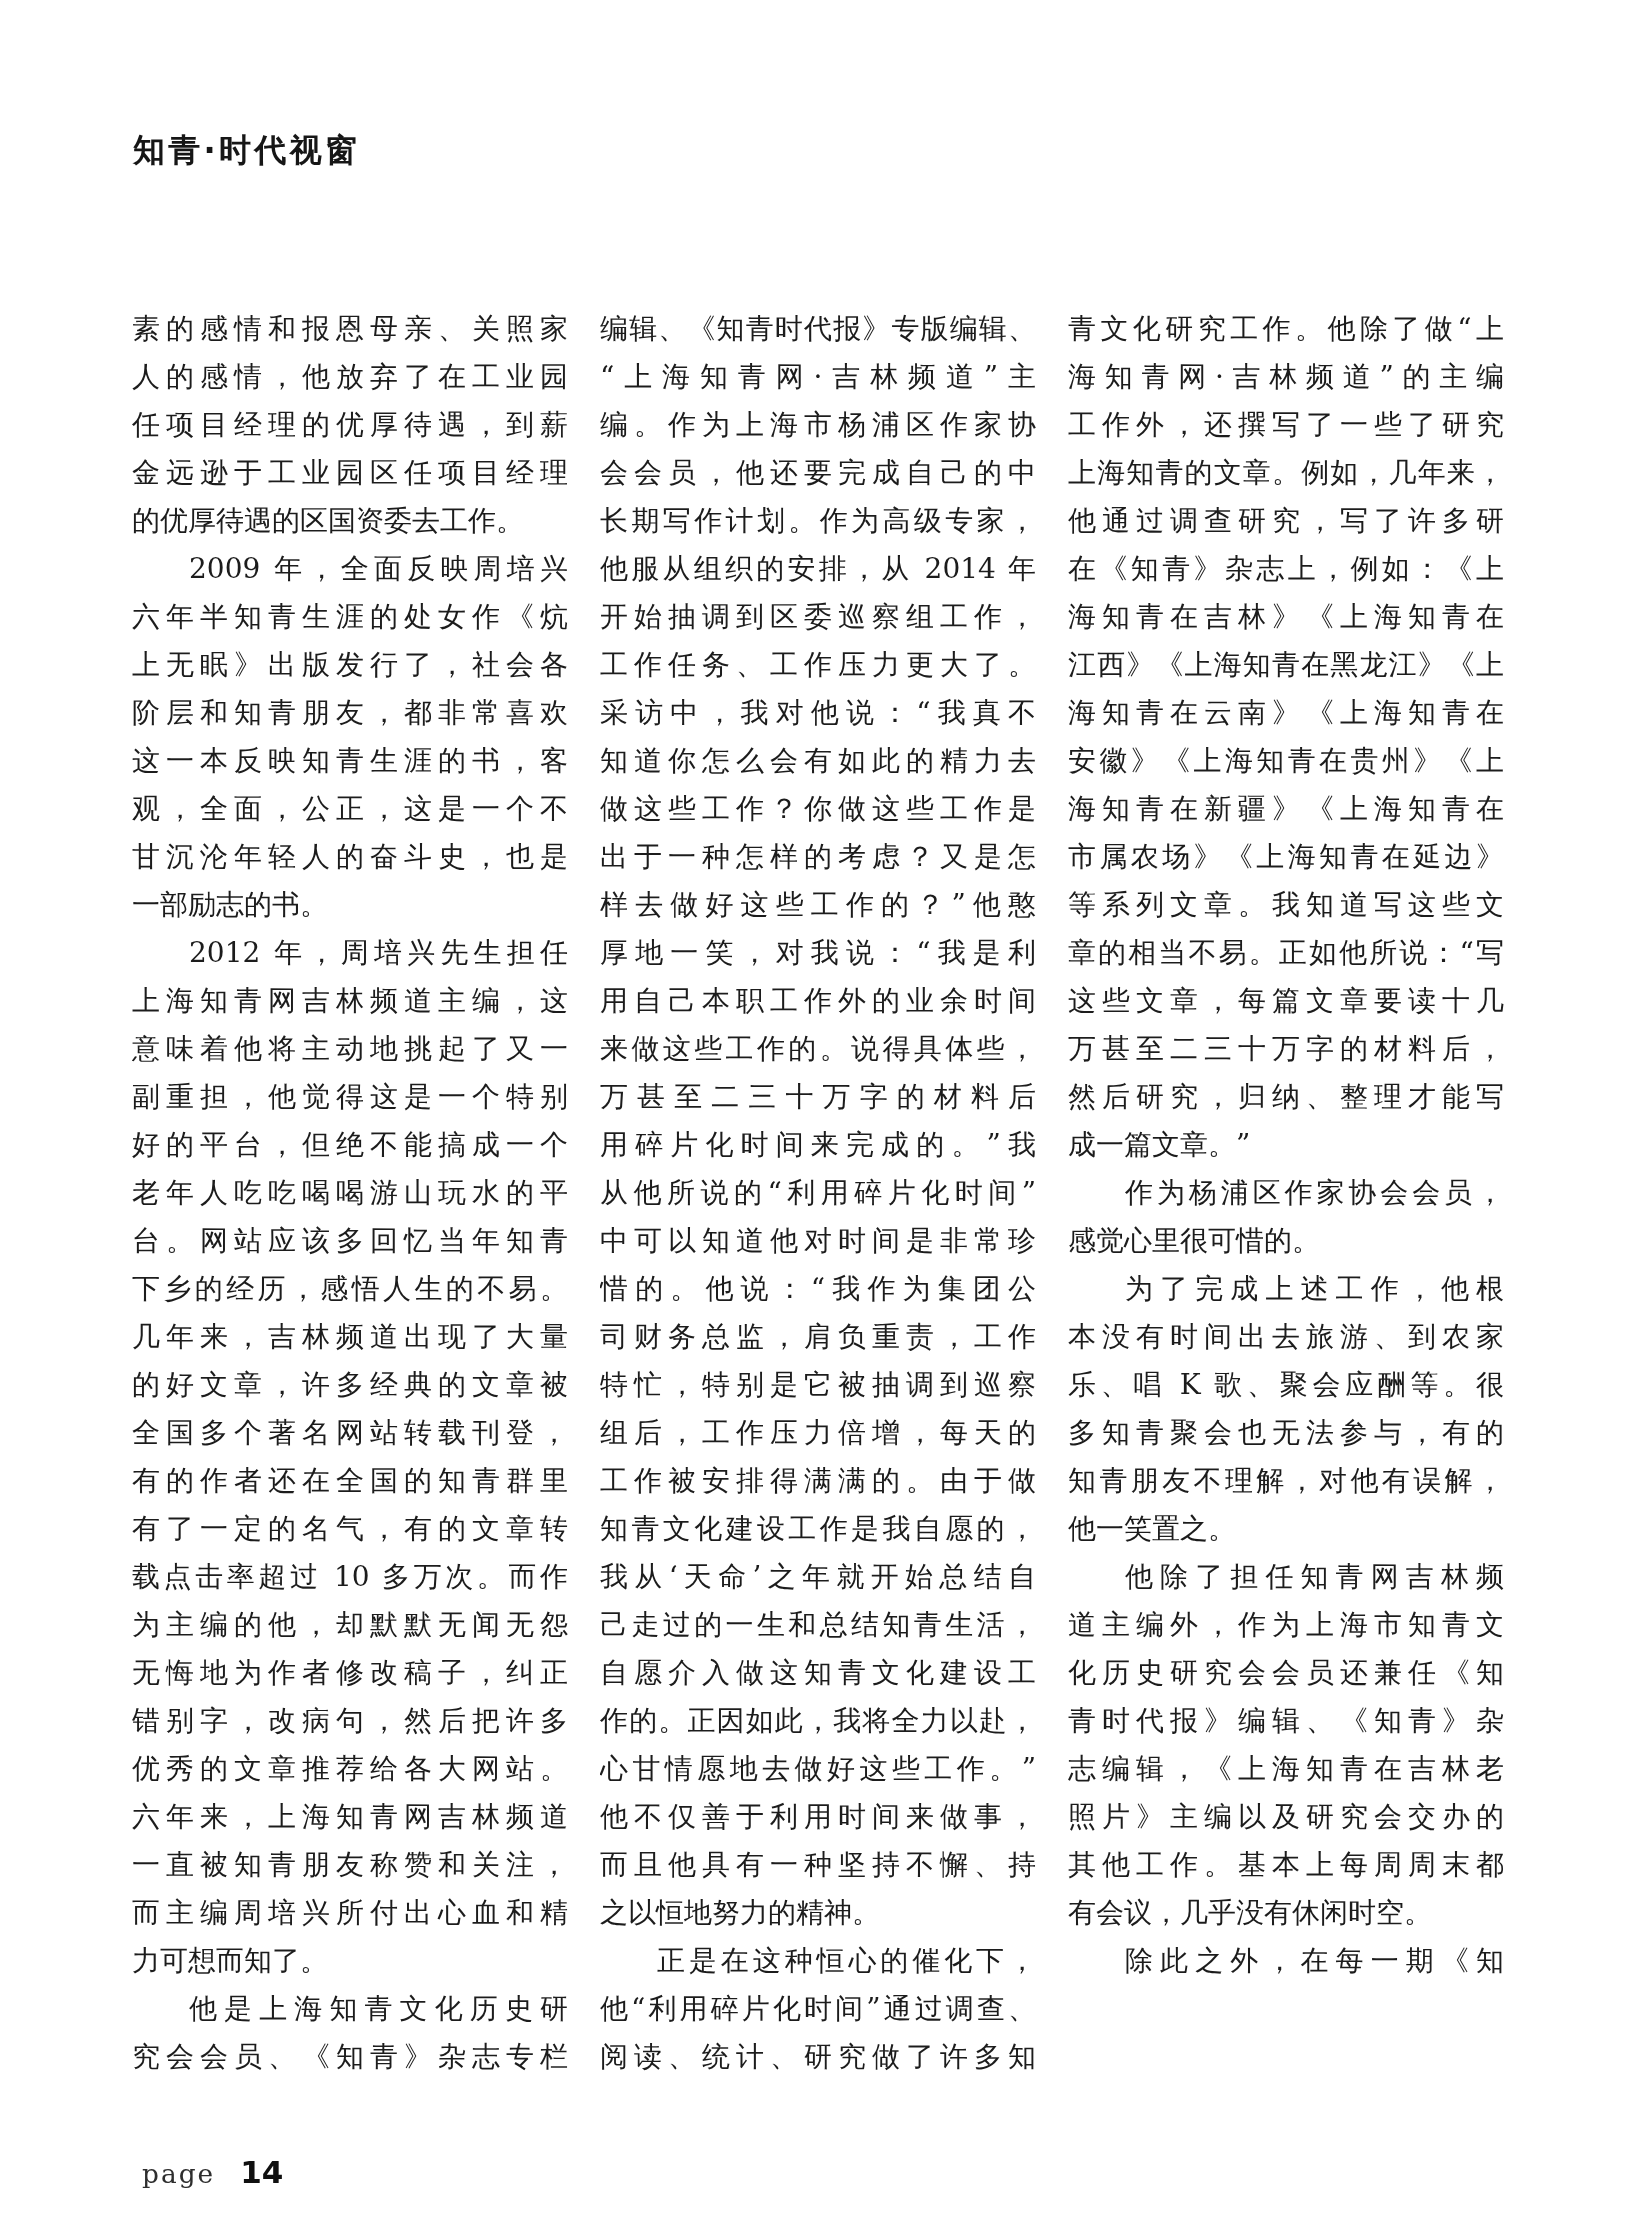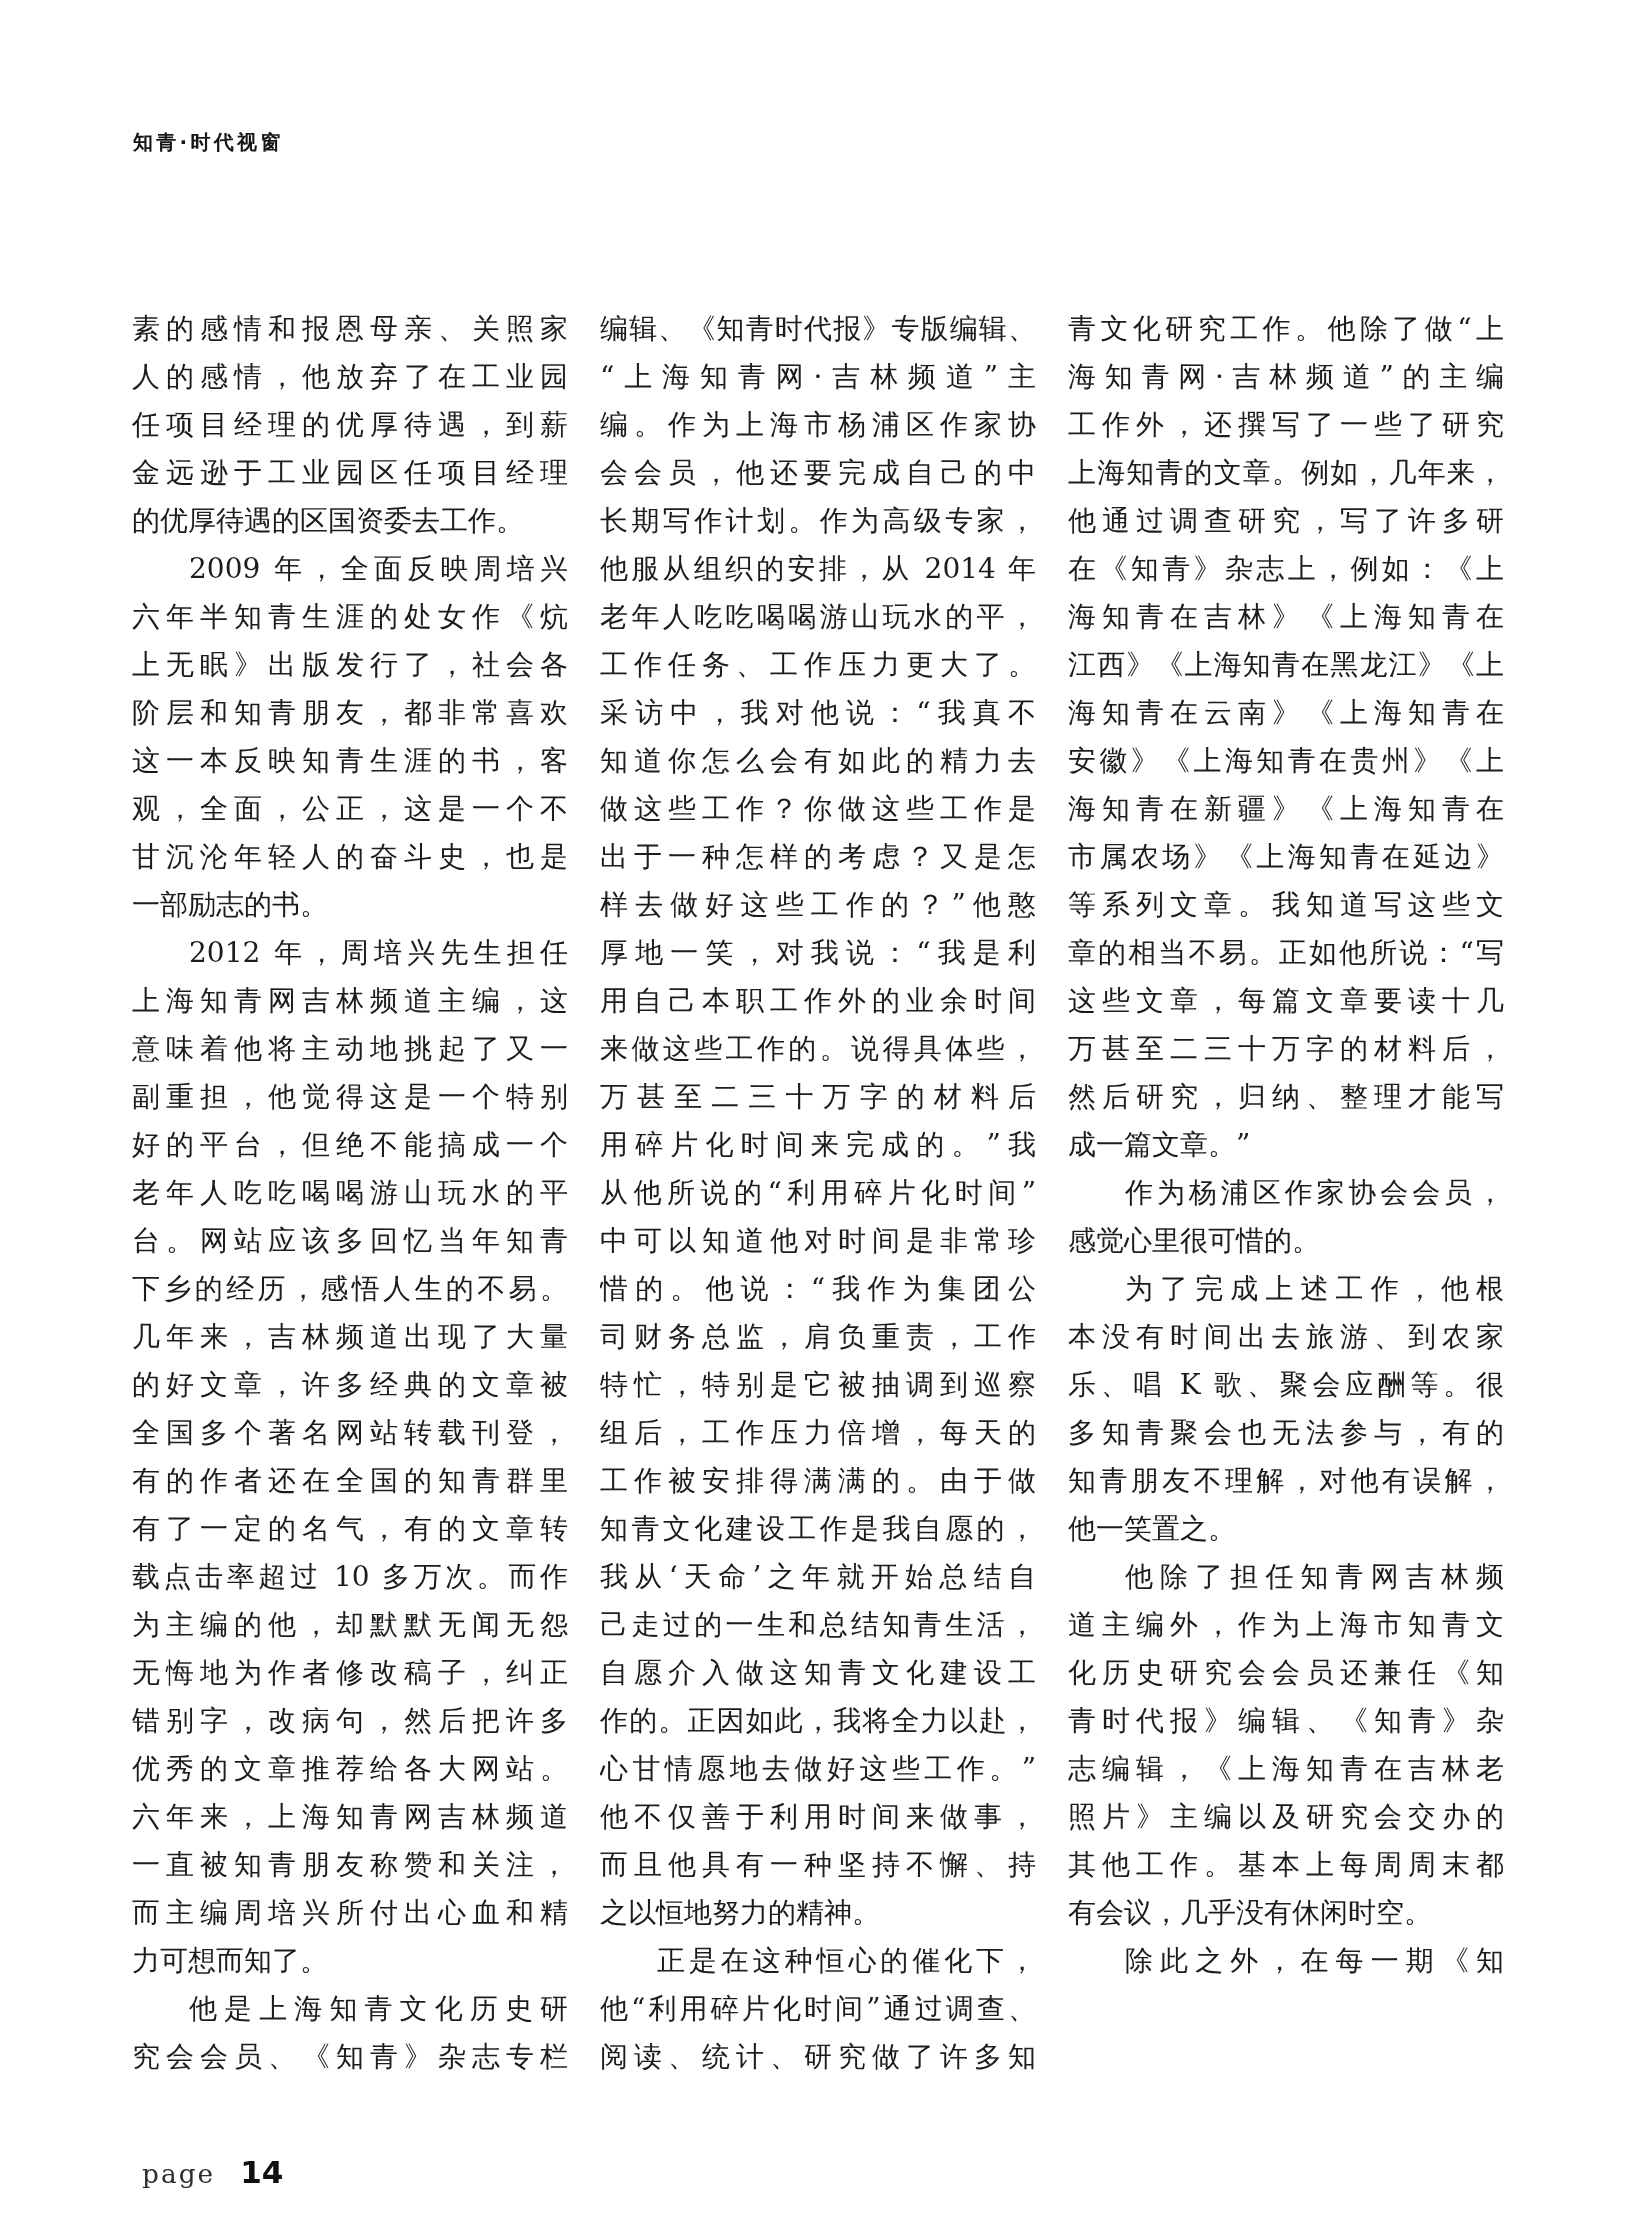--- a/index.html
+++ b/index.html
@@ -8,21 +8,21 @@
     width:1650px;height:2239px;
     margin:0 auto;
     background:#ffffff;
     overflow:hidden;
     font-family:"DejaVu Serif","Liberation Serif",serif;
     color:#1c1c1c;
   }
   .masthead{
     position:absolute;left:133px;top:129px;
     font-family:"DejaVu Sans","Liberation Sans",sans-serif;
-    font-size:20px;font-weight:700;letter-spacing:3.3px;color:#161616;
+    font-size:32px;font-weight:700;letter-spacing:3.3px;color:#161616;
   }
   .columns{
     position:absolute;left:132px;top:305px;
     display:flex;gap:32px;
   }
   .column{width:436px;}
   .line{
     height:48px;line-height:48px;
     font-size:28px;
     text-align:justify;
@@ -92,21 +92,21 @@
         <div class="line indent">他是上海知青文化历史研</div>
         <div class="line">究会会员、《知青》杂志专栏</div>
       </div>
     <div class="column">
         <div class="line">编辑、《知青时代报》专版编辑、</div>
         <div class="line">“上海知青网·吉林频道”主</div>
         <div class="line">编。作为上海市杨浦区作家协</div>
         <div class="line">会会员，他还要完成自己的中</div>
         <div class="line">长期写作计划。作为高级专家，</div>
         <div class="line">他服从组织的安排，从 2014 年</div>
-        <div class="line">老年人吃吃喝喝游山玩水的平，</div>
+        <div class="line">开始抽调到区委巡察组工作，</div>
         <div class="line">工作任务、工作压力更大了。</div>
         <div class="line">采访中，我对他说：“我真不</div>
         <div class="line">知道你怎么会有如此的精力去</div>
         <div class="line">做这些工作？你做这些工作是</div>
         <div class="line">出于一种怎样的考虑？又是怎</div>
         <div class="line">样去做好这些工作的？”他憨</div>
         <div class="line">厚地一笑，对我说：“我是利</div>
         <div class="line">用自己本职工作外的业余时间</div>
         <div class="line">来做这些工作的。说得具体些，</div>
         <div class="line">万甚至二三十万字的材料后</div>

